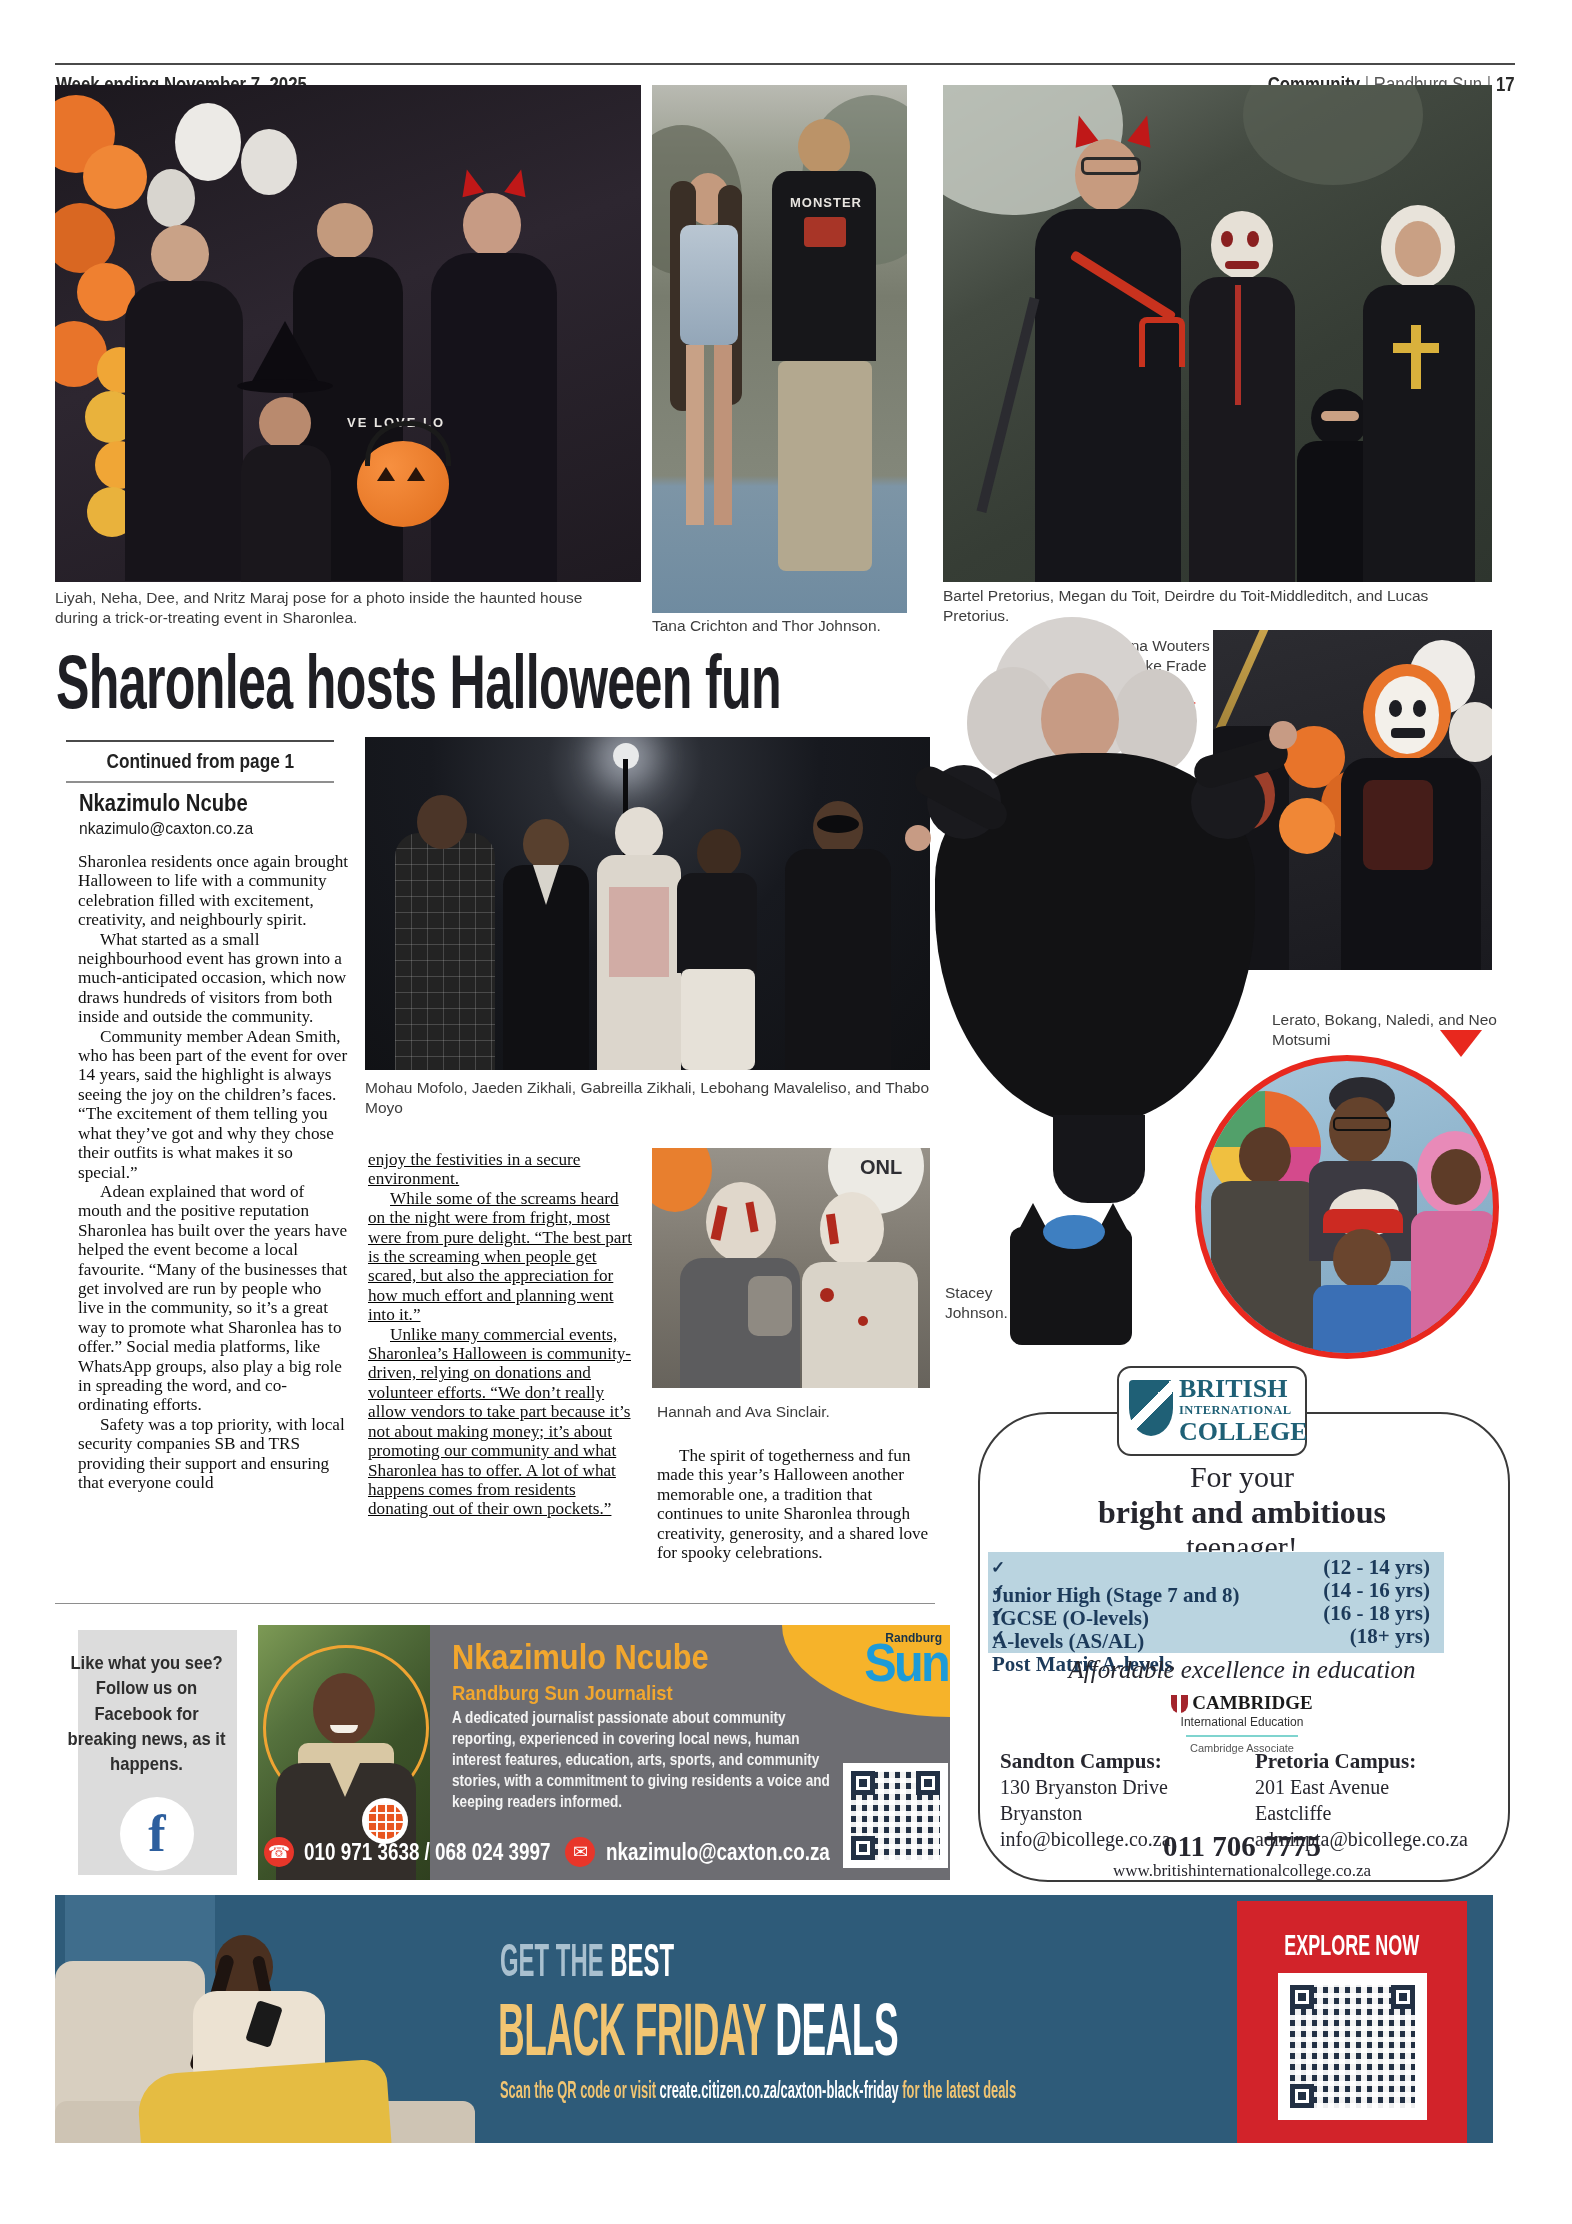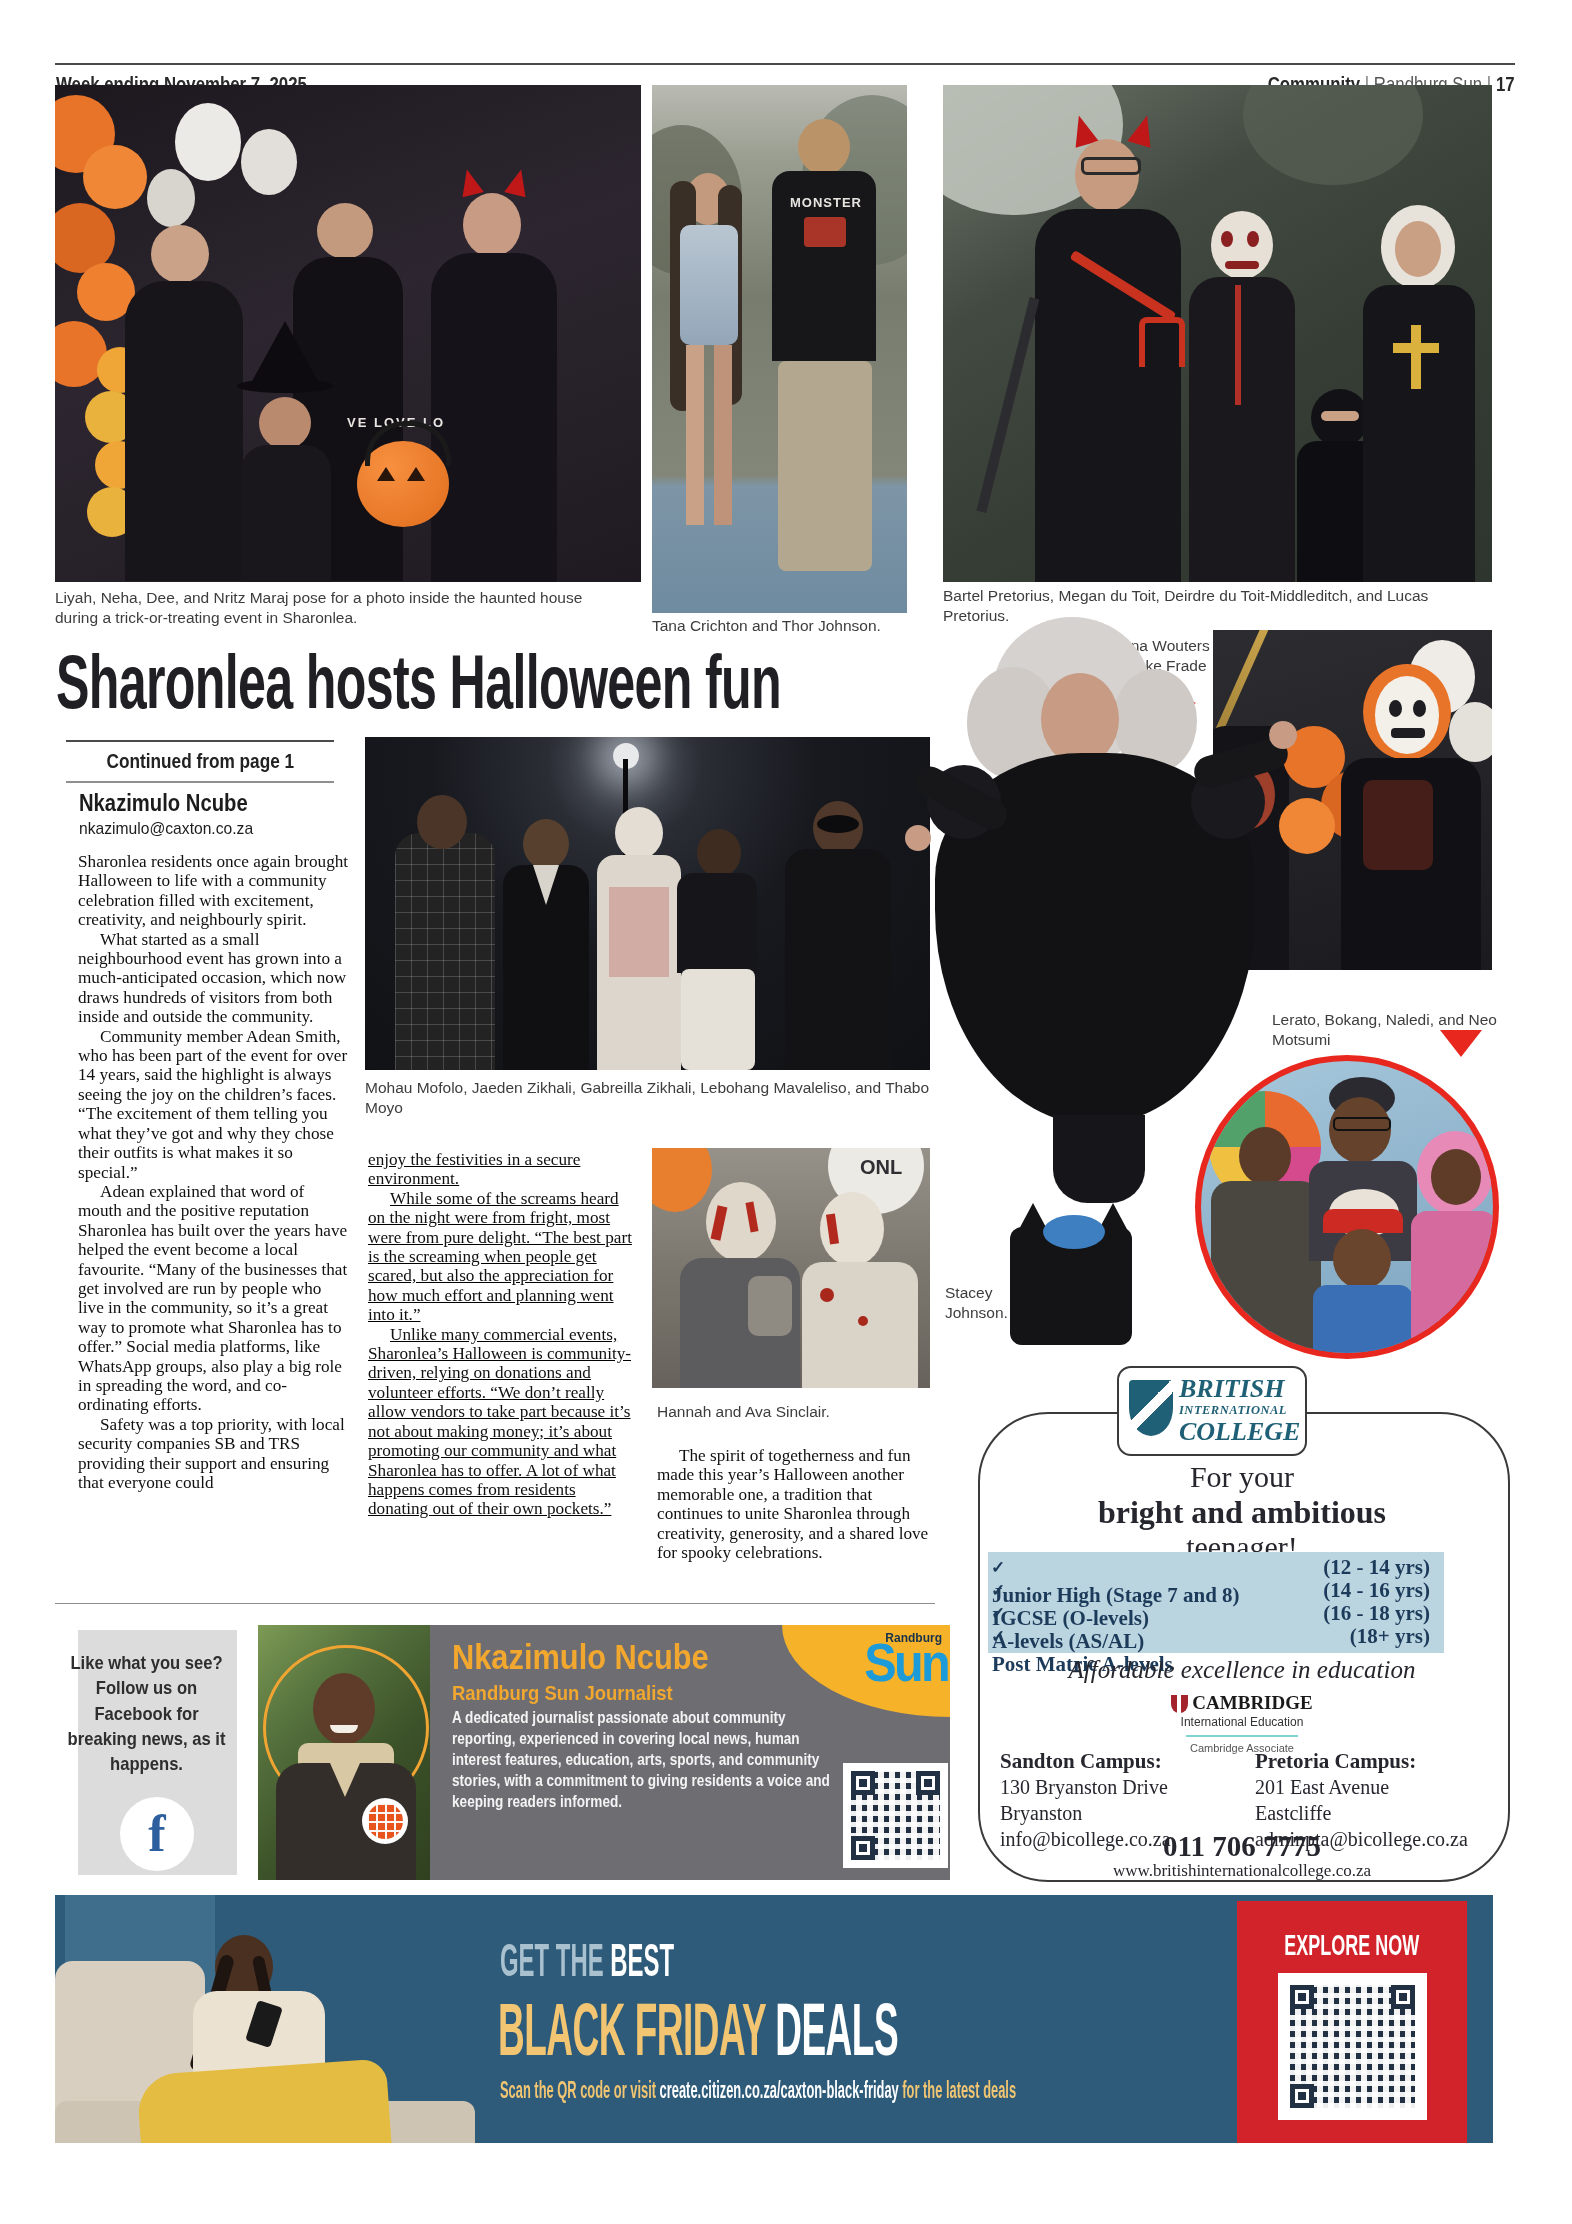--- a/index.html
+++ b/index.html
@@ -292,21 +292,21 @@
     <div class="circle" style="left:132px;top:168px;width:58px;height:60px;background:#6a452e;"></div>
     <div class="ph" style="left:112px;top:224px;width:100px;height:68px;background:#3a6fb5;border-radius:14px 14px 0 0;"></div>
     <div class="circle" style="left:216px;top:70px;width:76px;height:84px;background:#e88ab8;"></div>
     <div class="circle" style="left:230px;top:88px;width:50px;height:56px;background:#5e3c28;"></div>
     <div class="ph" style="left:210px;top:150px;width:86px;height:142px;background:#d46a9e;border-radius:16px 16px 0 0;"></div>
   </div>
 
   <div class="bic-box"></div>
   <div class="bic-logo">
     <div class="ph" style="left:10px;top:12px;width:44px;height:56px;background:linear-gradient(135deg,#1f6076 0 42%,#fff 42% 56%,#1f6076 56% 100%);border-radius:4px 4px 50% 50%;"></div>
-    <div class="ph" style="left:60px;top:8px;font-family:'Liberation Serif',serif;color:#1f6076;font-style:italic;">
+    <div class="ph" style="left:60px;top:8px;font-family:'Liberation Serif',serif;color:#1f6076;">
       <div style="font-weight:bold;font-size:26px;line-height:26px;">BRITISH</div>
       <div style="font-weight:bold;font-size:12.5px;line-height:16px;letter-spacing:.5px;">INTERNATIONAL</div>
       <div style="font-weight:bold;font-size:26px;line-height:28px;">COLLEGE</div>
     </div>
   </div>
   <div class="abs bic-serif" style="left:978px;top:1460px;width:528px;text-align:center;">
     <div style="font-size:30px;line-height:34px;">For your</div>
     <div style="font-size:32px;line-height:36px;font-weight:bold;">bright and ambitious</div>
     <div style="font-size:30px;line-height:34px;">teenager!</div>
   </div>
@@ -375,20 +375,26 @@
     <div class="circle" style="left:104px;top:173px;width:46px;height:46px;background:#fff;">
       <div class="circle" style="left:5px;top:5px;width:36px;height:36px;background:#e8541e;
            background-image:linear-gradient(rgba(255,255,255,.95) 2px,transparent 2px),linear-gradient(90deg,rgba(255,255,255,.95) 2px,transparent 2px);background-size:9px 9px;"></div>
     </div>
     <div class="abs" style="left:194px;top:12px;color:#f2a72e;">
       <div style="font-weight:bold;font-size:35px;transform:scaleX(.88);transform-origin:0 0;white-space:nowrap;">Nkazimulo Ncube</div>
       <div style="font-weight:bold;font-size:21px;transform:scaleX(.88);transform-origin:0 0;white-space:nowrap;margin-top:4px;">Randburg Sun Journalist</div>
     </div>
     <div class="abs" style="left:194px;top:82px;width:496px;transform:scaleX(.8);transform-origin:0 0;
          font-weight:bold;font-size:17px;line-height:21px;color:#f4f4f4;">A dedicated journalist passionate about community reporting, experienced in covering local news, human interest features, education, arts, sports, and community stories, with a commitment to giving residents a voice and keeping readers informed.</div>
+    <div class="abs" style="left:6px;top:212px;white-space:nowrap;">
+      <span class="icon-dot">☎</span>
+      <span style="display:inline-block;font-weight:bold;font-size:23px;color:#fff;transform:scaleX(.82);transform-origin:0 50%;vertical-align:middle;margin-left:6px;">010 971 3638 / 068 024 3997</span>
+      <span class="icon-dot" style="margin-left:-44px;">✉</span>
+      <span style="display:inline-block;font-weight:bold;font-size:23px;color:#fff;transform:scaleX(.82);transform-origin:0 50%;vertical-align:middle;margin-left:6px;">nkazimulo@caxton.co.za</span>
+    </div>
     <div class="qrbox" style="left:585px;top:138px;width:105px;height:105px;">
       <div class="qr">
           <i class="c1"></i>
           <i class="c2"></i>
           <i class="c3"></i>
         </div>
     </div>
   </div>
 
   <div class="banner">

